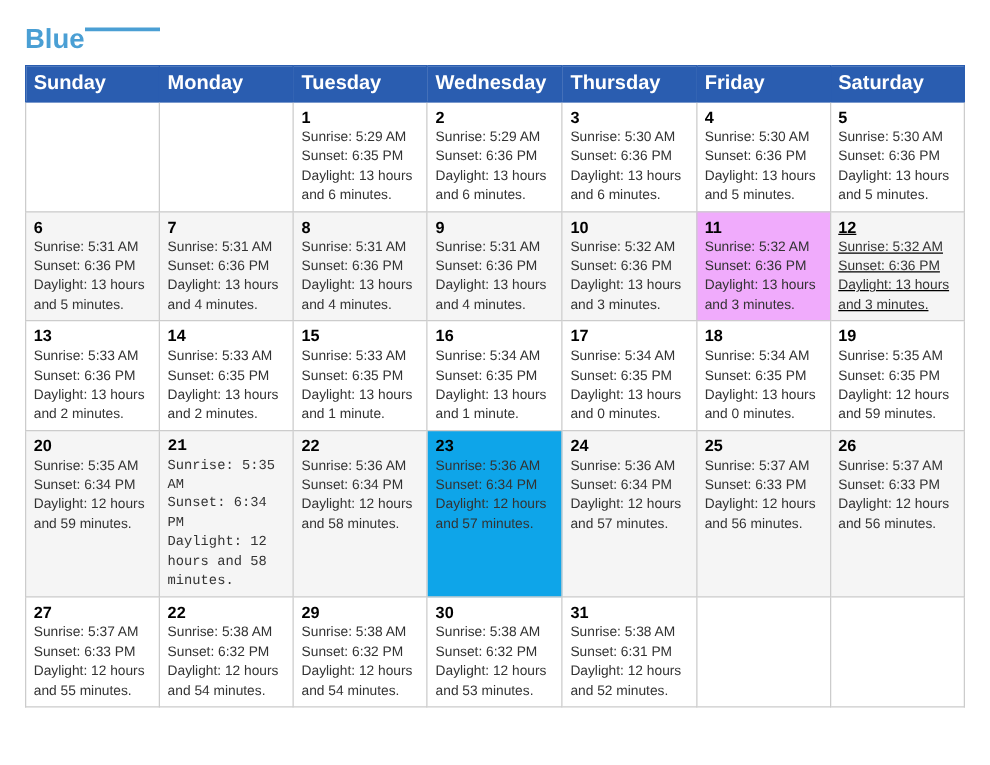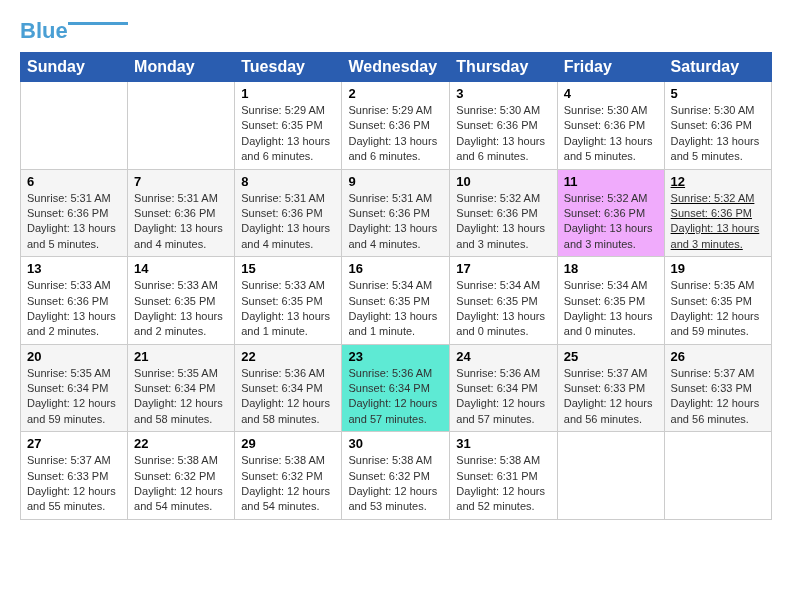--- a/index.html
+++ b/index.html
@@ -239,33 +239,33 @@
 Daylight: 12 hours and 59 minutes.</div>
         </td>
       </tr>
       <tr>
         <td style="background: rgb(245, 245, 245);">
           <span class="day-num">20</span>
           <div class="day-info" style="white-space: pre-line;">Sunrise: 5:35 AM
 Sunset: 6:34 PM
 Daylight: 12 hours and 59 minutes.</div>
         </td>
-        <td style="background: rgb(245, 245, 245);">
+        <td style="background: rgb(245, 245, 245); font-family: Liberation Mono, monospace;">
           <span class="day-num">21</span>
           <div class="day-info" style="white-space: pre-line;">Sunrise: 5:35 AM
 Sunset: 6:34 PM
 Daylight: 12 hours and 58 minutes.</div>
         </td>
         <td style="background: rgb(245, 245, 245); margin-top: 16px;">
           <span class="day-num">22</span>
           <div class="day-info" style="white-space: pre-line;">Sunrise: 5:36 AM
 Sunset: 6:34 PM
 Daylight: 12 hours and 58 minutes.</div>
         </td>
-        <td style="background: #5eead4;">
+        <td style="background: #0ea5e9;">
           <span class="day-num">23</span>
           <div class="day-info" style="white-space: pre-line;">Sunrise: 5:36 AM
 Sunset: 6:34 PM
 Daylight: 12 hours and 57 minutes.</div>
         </td>
         <td style="background: rgb(245, 245, 245);">
           <span class="day-num">24</span>
           <div class="day-info" style="white-space: pre-line;">Sunrise: 5:36 AM
 Sunset: 6:34 PM
 Daylight: 12 hours and 57 minutes.</div>

